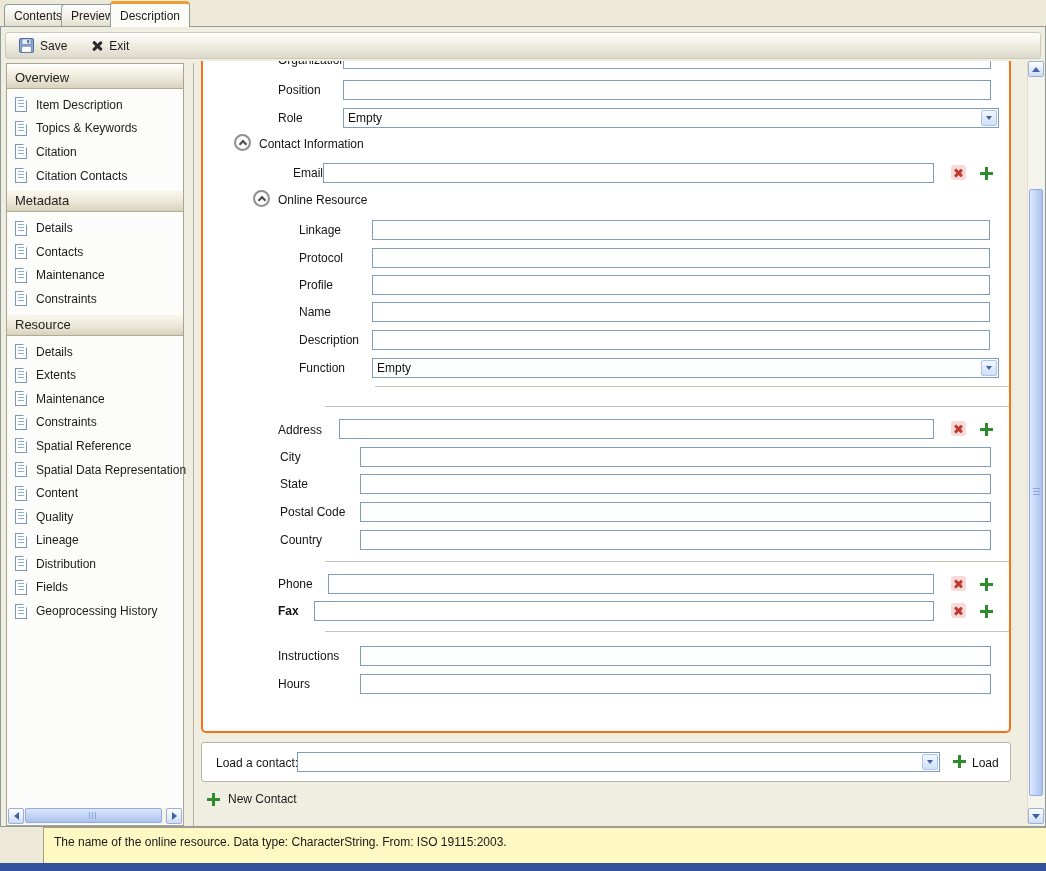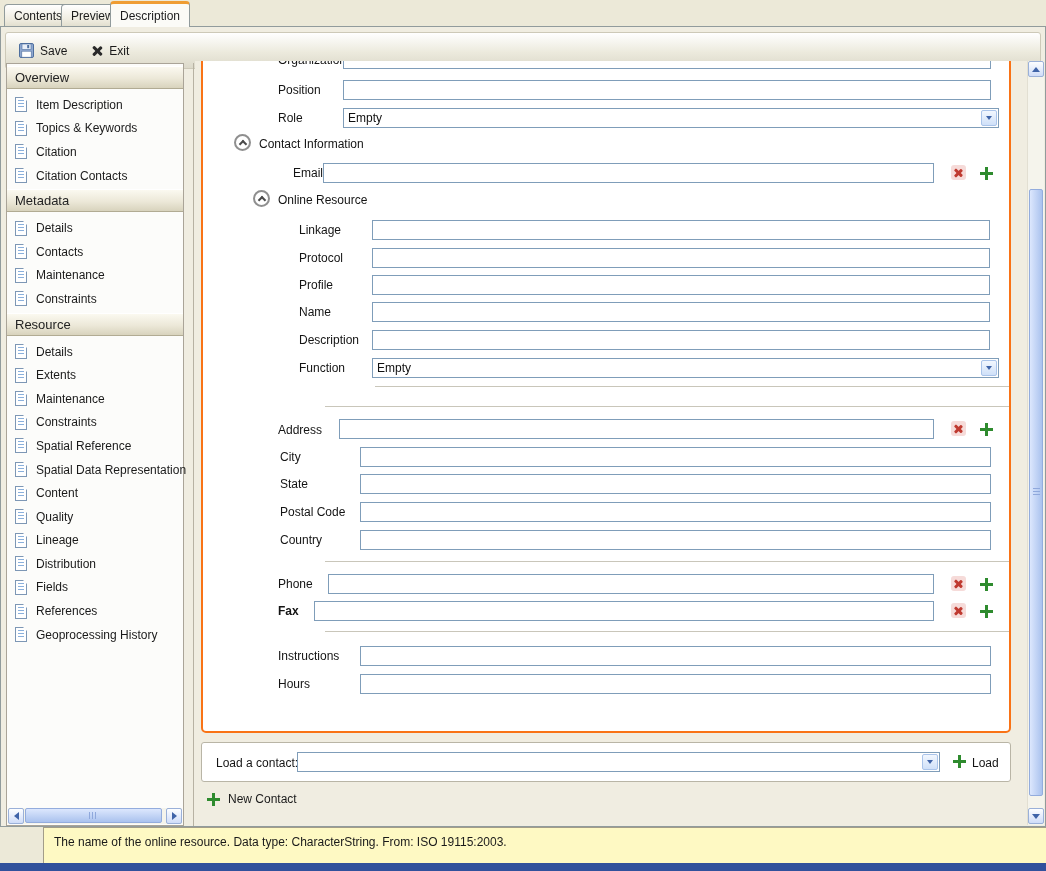--- a/index.html
+++ b/index.html
@@ -27,21 +27,21 @@
   }
 
   
   #page-panel {
     position:absolute; left:0; top:26px; width:1046px; height:801px;
     border:1px solid #919b9c; background:#f0ede1; z-index:2;
   }
 
   
   #toolbar {
-    position:absolute; left:4px; top:5px; right:4px; height:37px;
+    position:absolute; left:4px; top:5px; right:4px; height:27px;
     background:linear-gradient(#ffffff,#eceadd 55%,#dcd9ca);
     border:1px solid #cdc9b8; border-radius:3px;
     display:flex; align-items:center; padding-left:8px; gap:14px;
   }
   .tool-btn { display:flex; align-items:center; gap:6px; padding:3px 5px; cursor:default; }
   .exit-icon { position:relative; width:12px; height:12px; display:inline-block; }
   .exit-icon::before,.exit-icon::after {
     content:""; position:absolute; left:5px; top:0; width:2.6px; height:12px;
     background:#2a2a2a; border-radius:1px;
   }
@@ -288,24 +288,20 @@
       <div class="sb-item">
         <span class="doc-icon"></span>
         <span>Distribution</span>
       </div>
       <div class="sb-item">
         <span class="doc-icon"></span>
         <span>Fields</span>
       </div>
       <div class="sb-item">
         <span class="doc-icon"></span>
-        <span>References</span>
-      </div>
-      <div class="sb-item">
-        <span class="doc-icon"></span>
         <span>Geoprocessing History</span>
       </div>
     </div>
 
     <div class="scrollbar-h">
       <div class="scroll-btn" style="top:0;left:0;">
         <span class="tri-left"></span>
       </div>
       <div class="thumb-h"></div>
       <div class="scroll-btn" style="top:0;right:0;left:auto;">

